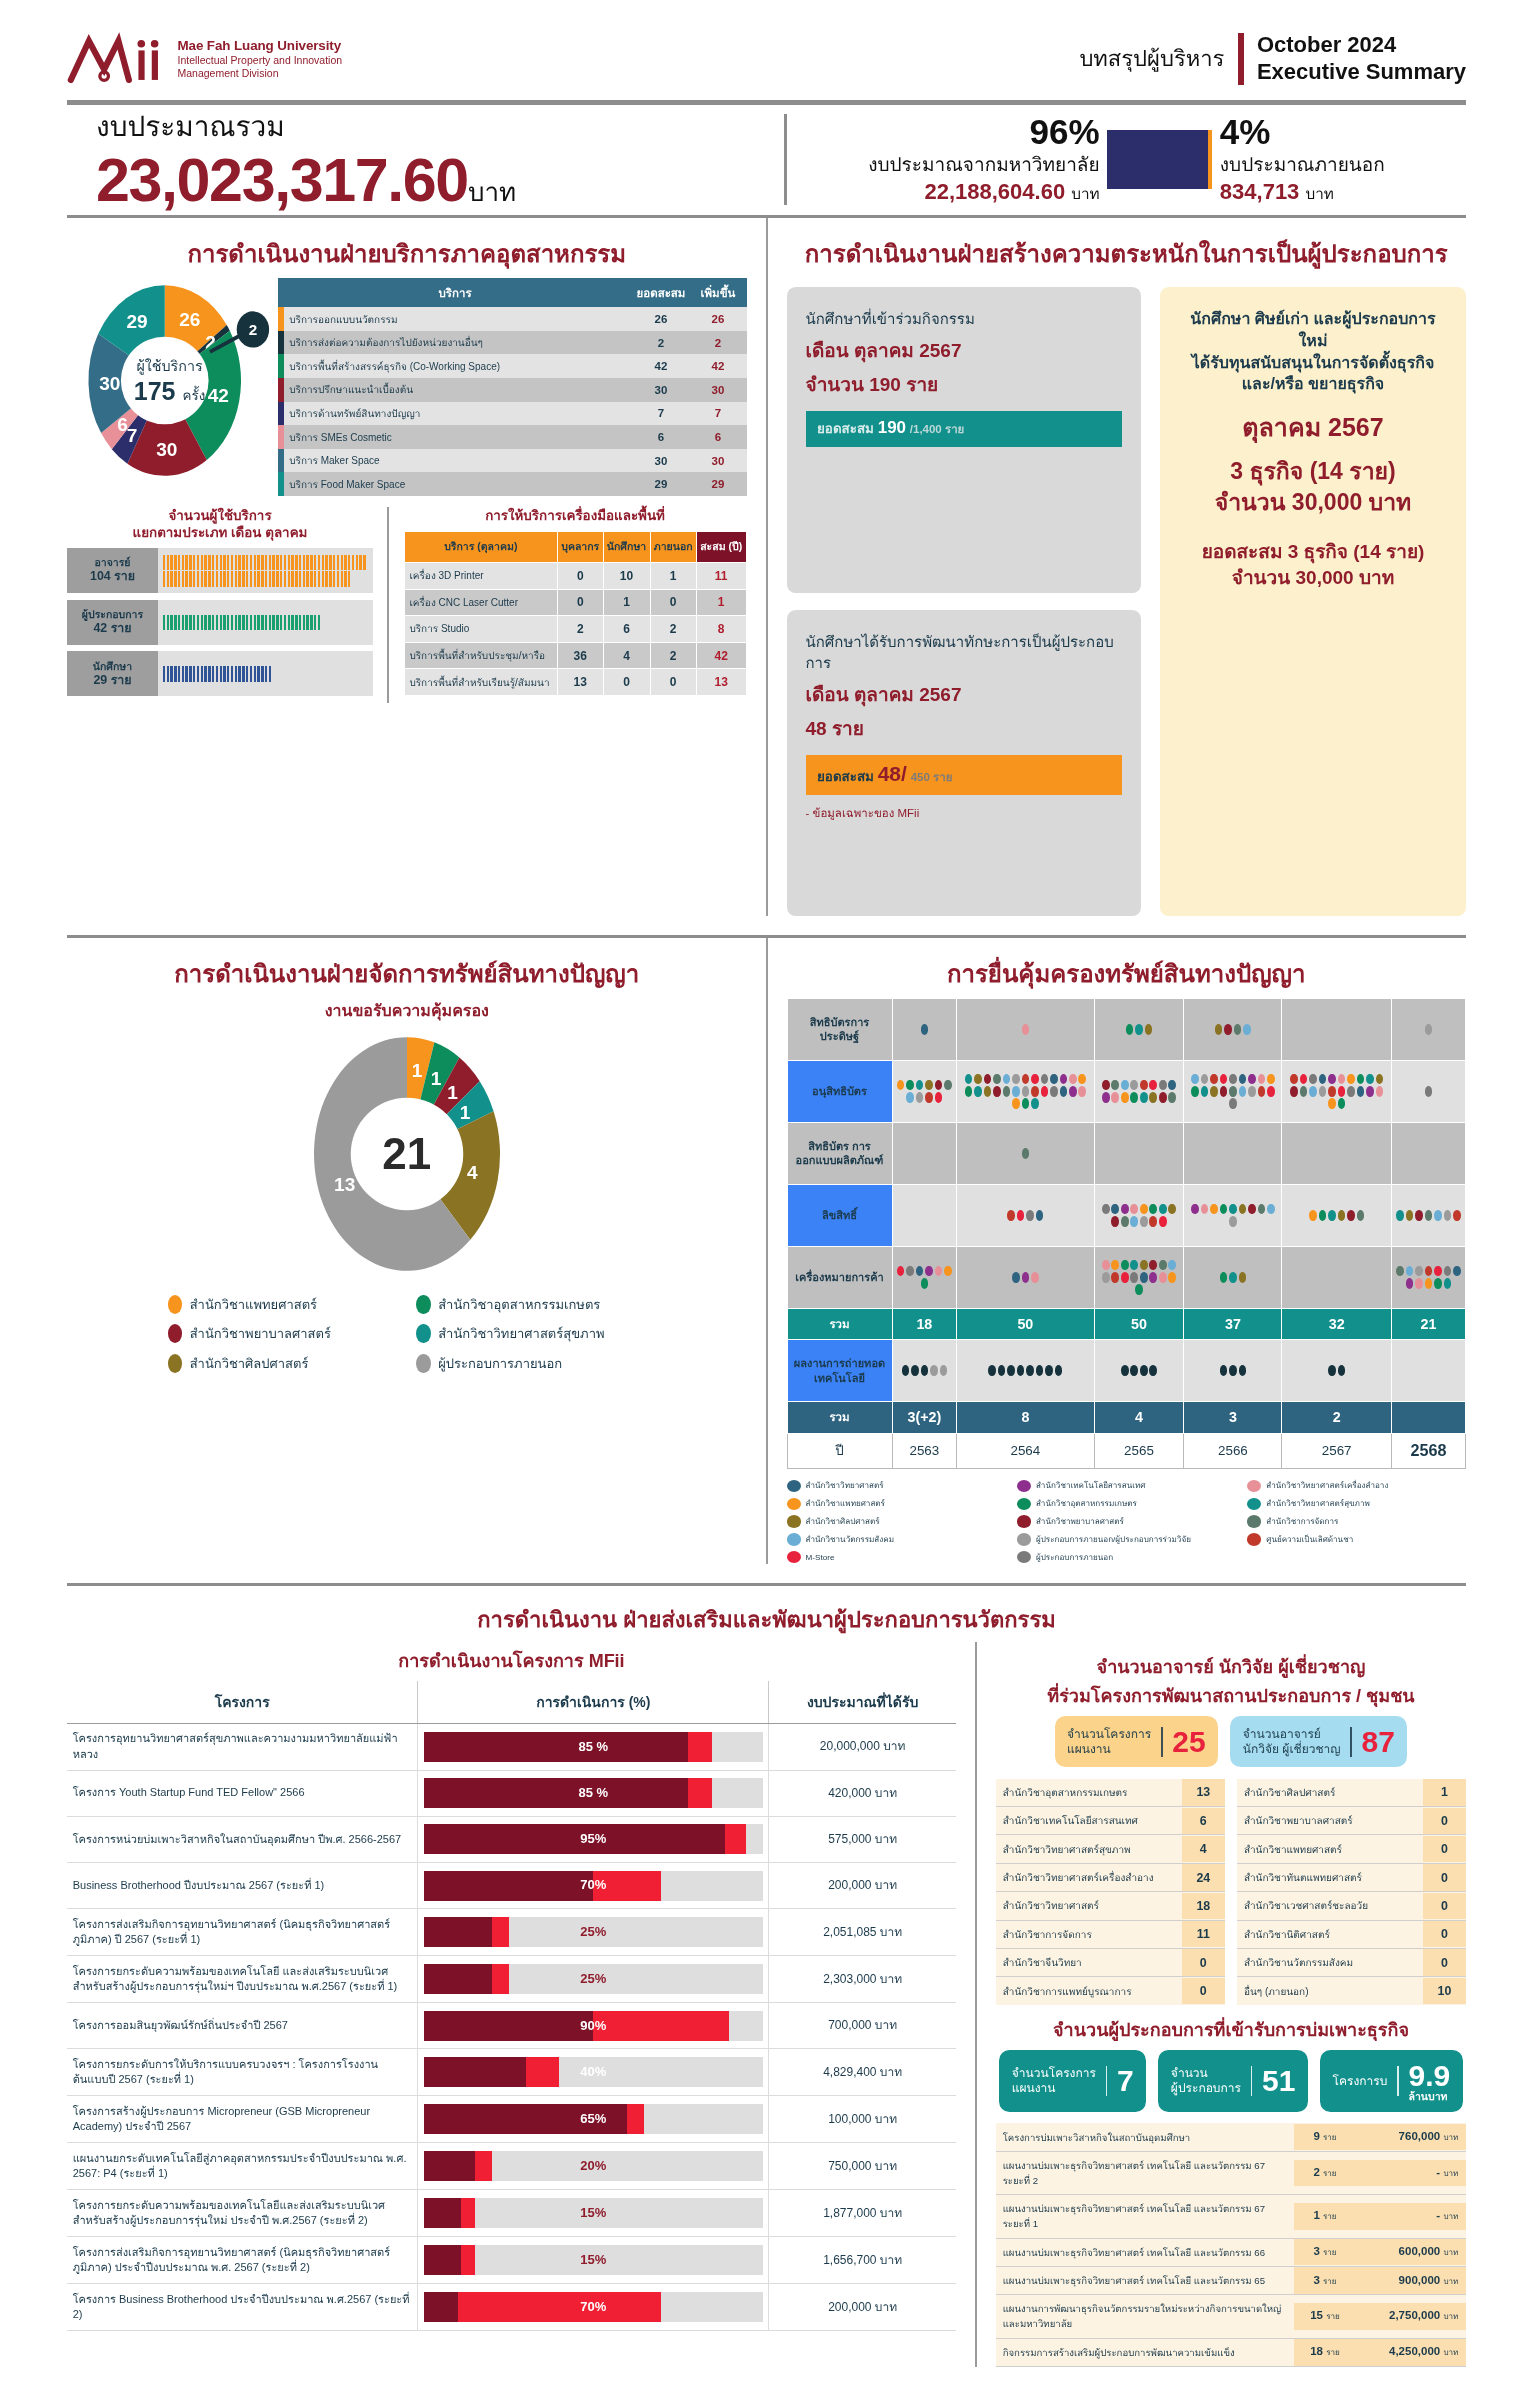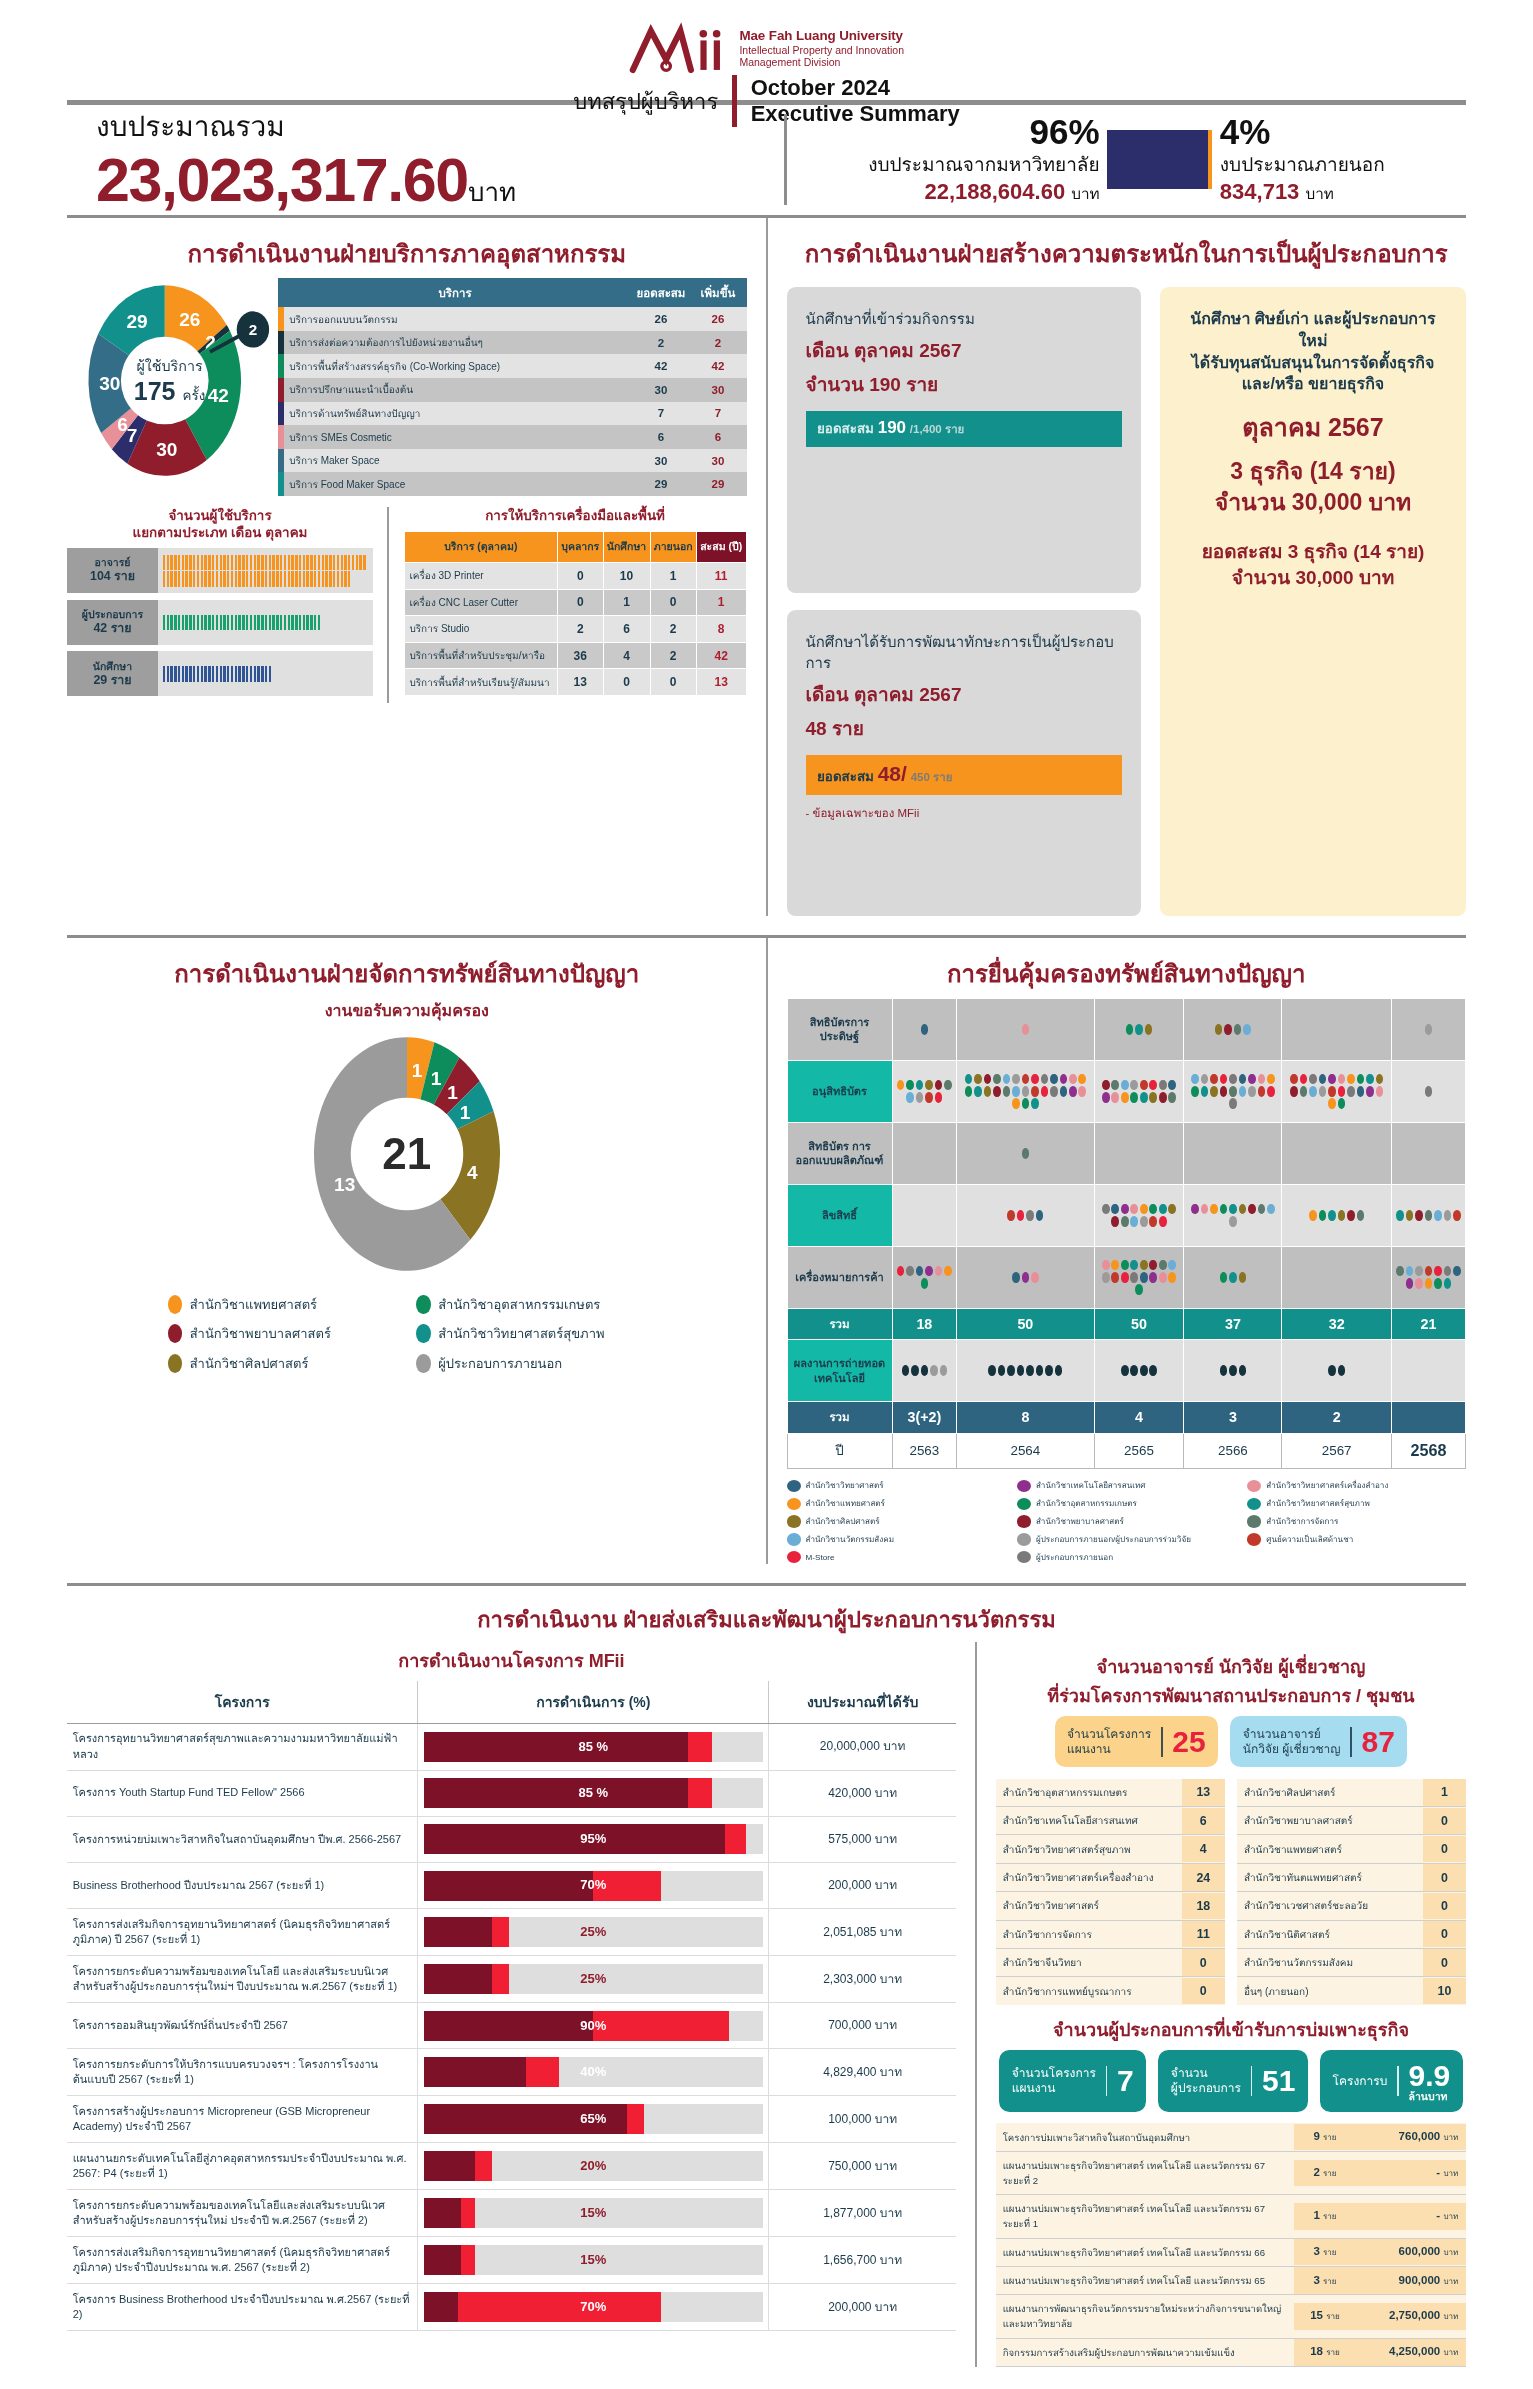--- a/index.html
+++ b/index.html
@@ -6,21 +6,21 @@
   body {
     width: 1533px; height: 3498px;
     background: #ffffff;
     font-family: "Liberation Sans", sans-serif;
     color: #1b3a4b;
     overflow: hidden;
   }
   .page { position: relative; width: 1533px; height: 3498px; padding: 0 67px; }
 
   
-  .header { display: flex; align-items: center; justify-content: space-between; height: 96px; padding-top: 21.5px; flex-direction: column; }
+  .header { display: flex; align-items: center; justify-content: space-between; height: 96px; padding-top: 21.5px; }
   .logo-wrap { display: flex; align-items: center; gap: 10.5px; }
   .logo-mark { width: 100px; height: 53px; }
   .logo-text { line-height: 1.18; }
   .logo-text .l1 { font-size: 13.4px; font-weight: bold; color: #8f1d2c; letter-spacing: -0.1px; }
   .logo-text .l2 { font-size: 10.5px; color: #8f1d2c; }
   .head-right { display: flex; align-items: center; gap: 13.4px; }
   .head-thai { font-size: 22px; color: #111; }
   .head-bar { width: 5.7px; height: 52px; background: #8f1d2c; }
   .head-en { line-height: 1.22; }
   .head-en div { font-size: 22px; font-weight: bold; color: #111; }
@@ -119,21 +119,21 @@
   .ip-donut { position: relative; width: 248px; height: 248px; }
   .ip-center { position: absolute; left: 50%; top: 50%; transform: translate(-50%,-50%); font-size: 44px; font-weight: bold; color: #2b2b2b; }
   .ip-legend { display: grid; grid-template-columns: 1fr 1fr; gap: 8.6px 19px; margin-top: 16.2px; width: 478px; }
   .ip-leg { display: flex; align-items: center; gap: 7.6px; font-size: 13px; color: #1b3a4b; }
   .dot { width: 14.3px; height: 19px; border-radius: 50%; flex: 0 0 14.3px; }
 
   
   .matrix { width: 100%; border-collapse: collapse; }
   .matrix td, .matrix th { border: 1px solid #fff; vertical-align: middle; }
   .matrix .rowhead { background: #bfbfbf; font-size: 11px; font-weight: bold; color: #1b3a4b; text-align: center; padding: 4.8px 3.8px; width: 105px; line-height: 1.3; }
-  .matrix .rowhead.lt { background: #14b8a6; }
+  .matrix .rowhead.lt { background: #3b82f6; }
   .matrix .cell { background: #bfbfbf; padding: 5.7px 3.8px; height: 62px; }
   .matrix .cell.lt { background: #e0e0e0; }
   .dotgrid { display: flex; flex-wrap: wrap; gap: 1.9px; justify-content: center; align-content: center; height: 100%; }
   .d { width: 7.6px; height: 10.5px; border-radius: 50%; }
   .matrix .sumrow td { background: #12918c; color: #fff; text-align: center; font-size: 14.3px; font-weight: bold; padding: 6.2px 1.9px; }
   .matrix .sumrow td.rh { font-size: 11.5px; }
   .matrix .sumrow2 td { background: #2e6480; color: #fff; text-align: center; font-size: 14.3px; font-weight: bold; padding: 6.2px 1.9px; }
   .matrix .sumrow2 td.rh { font-size: 11.5px; }
   .matrix .yearrow td { background: #fff; text-align: center; font-size: 13.4px; color: #1b3a4b; padding: 6.7px 1.9px; border: 1px solid #b9b9b9; }
   .matrix .yearrow td.hl { font-size: 16.2px; font-weight: bold; }

